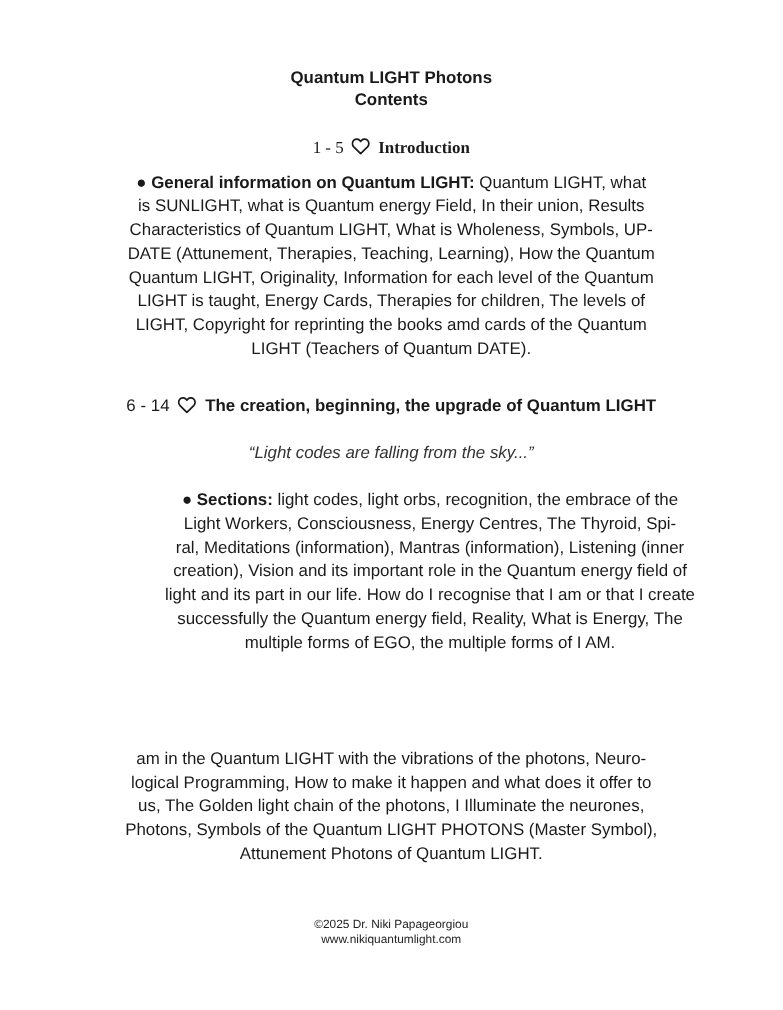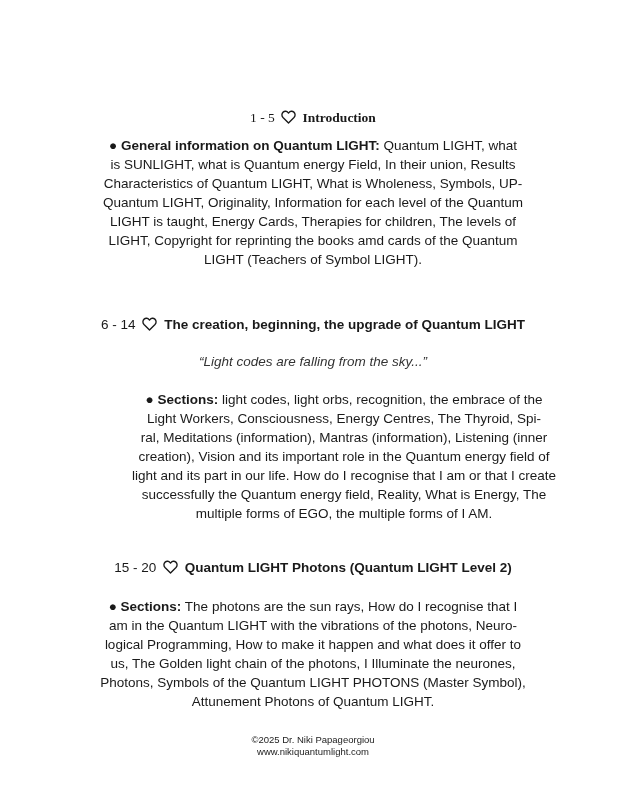--- a/index.html
+++ b/index.html
@@ -20,39 +20,44 @@
     .para .lead { font-weight: bold; }
     .quote { font-style: italic; font-size: 13.5px; line-height: 18px; color: #333; text-align: center; }
     .footer { top: 734px; font-size: 9.5px; line-height: 12px; color: #222; }
     .footer div { display: block; }
   </style>
 </head>
 <body>
 
 <div class="page">
 
+  <div class="block title">
+    <div>Quantum LIGHT Photons</div>
+    <div>Contents</div>
+  </div>
 
   <div class="block chapter" style="top:109px;font-family:Liberation Serif, serif;">
     <span class="pages">1 - 5</span>
     <span class="heart">
       <svg width="15" height="14" viewBox="0 0 24 22">
           <path d="M12 20.5 L3.2 11.8 C0.8 9.3 0.9 5.4 3.4 3.2 C5.8 1.1 9.4 1.5 11.3 3.9 L12 4.8 L12.7 3.9 C14.6 1.5 18.2 1.1 20.6 3.2 C23.1 5.4 23.2 9.3 20.8 11.8 Z" fill="none" stroke="#1a1a1a" stroke-width="2.2" stroke-linejoin="round"></path>
         </svg>
     </span>
     <span class="ctitle">Introduction</span>
   </div>
 
   <div class="block para" style="top:136px;">
     <span class="line"><span class="lead">● General information on Quantum LIGHT:</span><span> Quantum LIGHT, what</span></span>
     <span class="line">is SUNLIGHT, what is Quantum energy Field, In their union, Results</span>
     <span class="line">Characteristics of Quantum LIGHT, What is Wholeness, Symbols, UP-</span>
+    <span class="line">DATE (Attunement, Therapies, Teaching, Learning), How the Quantum</span>
     <span class="line">Quantum LIGHT, Originality, Information for each level of the Quantum</span>
     <span class="line">LIGHT is taught, Energy Cards, Therapies for children, The levels of</span>
     <span class="line">LIGHT, Copyright for reprinting the books amd cards of the Quantum</span>
-    <span class="line">LIGHT (Teachers of Symbol LIGHT).</span>
+    <span class="line">LIGHT (Teachers of Quantum DATE).</span>
   </div>
 
   <div class="block chapter" style="top:316px;">
     <span class="pages">6 - 14</span>
     <span class="heart">
       <svg width="15" height="14" viewBox="0 0 24 22">
           <path d="M12 20.5 L3.2 11.8 C0.8 9.3 0.9 5.4 3.4 3.2 C5.8 1.1 9.4 1.5 11.3 3.9 L12 4.8 L12.7 3.9 C14.6 1.5 18.2 1.1 20.6 3.2 C23.1 5.4 23.2 9.3 20.8 11.8 Z" fill="none" stroke="#1a1a1a" stroke-width="2.2" stroke-linejoin="round"></path>
         </svg>
     </span>
     <span class="ctitle">The creation, beginning, the upgrade of Quantum LIGHT</span>
@@ -63,32 +68,22 @@
   <div class="block para" style="top:390px;margin-left:31px;">
     <span class="line"><span class="lead">● Sections:</span><span> light codes, light orbs, recognition, the embrace of the</span></span>
     <span class="line">Light Workers, Consciousness, Energy Centres, The Thyroid, Spi-</span>
     <span class="line">ral, Meditations (information), Mantras (information), Listening (inner</span>
     <span class="line">creation), Vision and its important role in the Quantum energy field of</span>
     <span class="line">light and its part in our life. How do I recognise that I am or that I create</span>
     <span class="line">successfully the Quantum energy field, Reality, What is Energy, The</span>
     <span class="line">multiple forms of EGO, the multiple forms of I AM.</span>
   </div>
 
-  <div class="block chapter" style="top:559px;">
-    <span class="pages">15 - 20</span>
-    <span class="heart">
-      <svg width="15" height="14" viewBox="0 0 24 22">
-          <path d="M12 20.5 L3.2 11.8 C0.8 9.3 0.9 5.4 3.4 3.2 C5.8 1.1 9.4 1.5 11.3 3.9 L12 4.8 L12.7 3.9 C14.6 1.5 18.2 1.1 20.6 3.2 C23.1 5.4 23.2 9.3 20.8 11.8 Z" fill="none" stroke="#1a1a1a" stroke-width="2.2" stroke-linejoin="round"></path>
-        </svg>
-    </span>
-    <span class="ctitle">Quantum LIGHT Photons (Quantum LIGHT Level 2)</span>
-  </div>
 
   <div class="block para" style="top:597px;">
-    <span class="line"><span class="lead">● Sections:</span><span> The photons are the sun rays, How do I recognise that I</span></span>
     <span class="line">am in the Quantum LIGHT with the vibrations of the photons, Neuro-</span>
     <span class="line">logical Programming, How to make it happen and what does it offer to</span>
     <span class="line">us, The Golden light chain of the photons, I Illuminate the neurones,</span>
     <span class="line">Photons, Symbols of the Quantum LIGHT PHOTONS (Master Symbol),</span>
     <span class="line">Attunement Photons of Quantum LIGHT.</span>
   </div>
 
   <div class="block footer">
     <div>©2025 Dr. Niki Papageorgiou</div>
     <div>www.nikiquantumlight.com</div>

